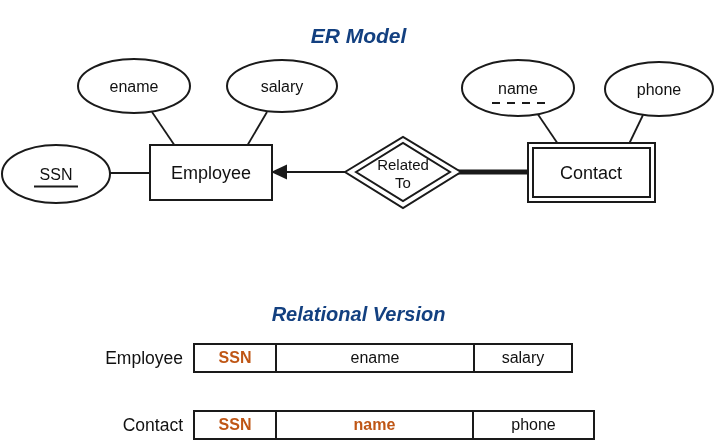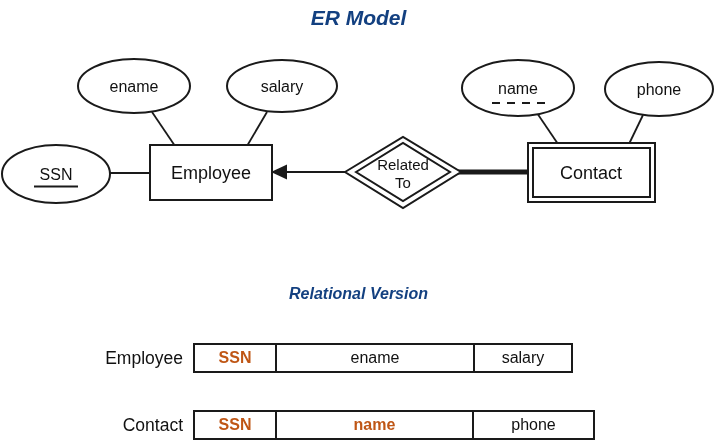--- a/index.html
+++ b/index.html
@@ -6,24 +6,24 @@
     --title-blue:#134080;
     --key-orange:#bf5615;
     --ink:#1a1a1a;
   }
   *{margin:0;padding:0;box-sizing:border-box;}
   body{background:#fff;font-family:"Liberation Sans","DejaVu Sans",sans-serif;}
   .page{position:relative;width:717px;height:442px;background:#ffffff;overflow:hidden;}
 
   .section-title{
     position:absolute;left:0;width:717px;text-align:center;
-    color:var(--title-blue);font-style:italic;font-weight:bold;
+    color:var(--title-blue);font-style:italic;font-weight:bold;margin-top:18px;
   }
   .er-title{top:6px;font-size:21px;}
-  .rel-title{top:285px;font-size:16px;}
+  .rel-title{top:285px;font-size:20px;}
 
   svg.er-svg{position:absolute;top:0;left:0;}
   .shape{fill:#ffffff;stroke:var(--ink);stroke-width:2;}
   .conn{stroke:var(--ink);stroke-width:1.8;fill:none;}
   .thick{stroke:var(--ink);stroke-width:5;fill:none;}
   .arrowhead{fill:var(--ink);stroke:none;}
   .keyline{stroke:var(--ink);stroke-width:2;fill:none;}
   .dashline{stroke:var(--ink);stroke-width:2;fill:none;stroke-dasharray:8 7;}
   text{fill:#111;}
   .attr-text{font-size:16px;text-anchor:middle;}

